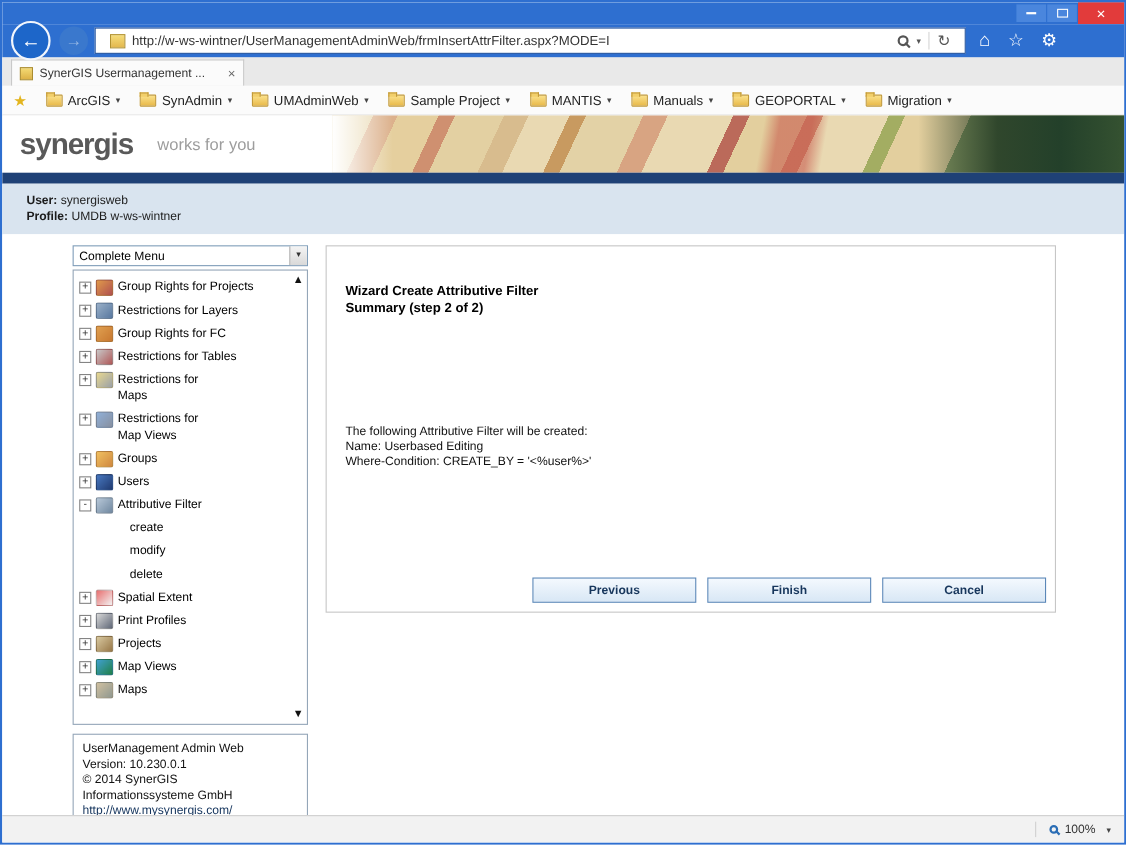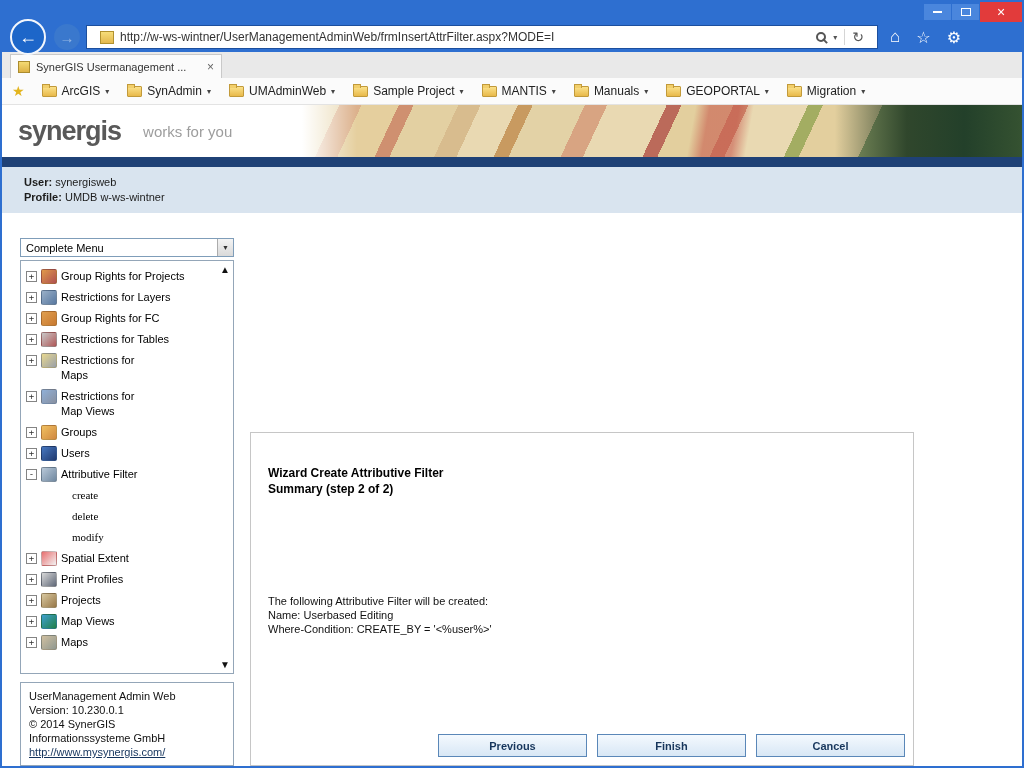--- a/index.html
+++ b/index.html
@@ -73,30 +73,30 @@
   .user-refresh { color:#2a72c8; font-size:18px; font-weight:bold; cursor:pointer; margin-right:6px; }
   .user-refresh::before { content:"↻"; }
   .w-select { border:1px solid #7f9db9; background:#fff; height:19px; display:flex; align-items:center; font-size:11px; padding-left:5px; cursor:pointer; }
   .w-caret { margin-left:auto; width:16px; height:100%; background:linear-gradient(#f4f4f4,#d9d9d9); border-left:1px solid #acacac; display:flex; align-items:center; justify-content:center; font-size:7px; color:#333; }
   .w-caret::before { content:"▼"; }
   .lang-select { width:76px; }
   .help-btn { width:21px; height:21px; border-radius:50%; background:radial-gradient(circle at 35% 30%,#8cc0f0,#1d5bb0); border:1px solid #16478f; color:#fff; font-weight:bold; font-size:13px; display:flex; align-items:center; justify-content:center; cursor:pointer; margin-left:6px; }
   .help-btn::before { content:"?"; }
 
   
-  .main { flex:1; background:#fff; display:flex; align-items:flex-end; overflow:hidden; }
+  .main { flex:1; background:#fff; display:flex; align-items:flex-start; overflow:hidden;padding-left:46px; }
   .sidebar { width:214px; margin:10px 0 0 18px; flex:none; }
   .menu-select { width:100%; }
   .tree-box { border:1px solid #94a6b8; height:414px; margin-top:3px; position:relative; background:#fff; padding:5px 16px 4px 5px; font-size:11px; overflow:hidden; }
   .tree-row { display:flex; align-items:flex-start; padding:3px 0; gap:4px; cursor:pointer; }
   .tbox { width:11px; height:11px; border:1px solid #848484; background:#fff; font-size:9px; line-height:9px; text-align:center; color:#333; flex:none; margin-top:2px; font-family:"DejaVu Sans Mono", monospace; }
   .tic { width:16px; height:15px; flex:none; border-radius:2px; border:1px solid rgba(0,0,0,.18); }
   .tlabel { line-height:15px; color:#000; }
   .wrap .tlabel { max-width:86px; }
-  .tree-row.child { padding-left:46px;font-family:Liberation Serif, serif; }
+  .tree-row.child { padding-left:46px; }
   .ic0 { background:linear-gradient(135deg,#e09a4a,#b05050); }
   .ic1 { background:linear-gradient(135deg,#9ab0c8,#5878a0); }
   .ic2 { background:linear-gradient(135deg,#e0a050,#c87830); }
   .ic3 { background:linear-gradient(135deg,#c8c8c8,#b05858); }
   .ic4 { background:linear-gradient(135deg,#e8d890,#9aa0a8); }
   .ic5 { background:linear-gradient(135deg,#90b0d8,#8890a0); }
   .ic6 { background:linear-gradient(135deg,#f0c060,#d08840); }
   .ic7 { background:linear-gradient(135deg,#4878c0,#203a70); }
   .ic8 { background:linear-gradient(135deg,#b8c8d8,#7088a0); }
   .ic12 { background:linear-gradient(135deg,#e87070,#f3f3f3); }
@@ -278,24 +278,24 @@
           </div>
         <div class="tree-row">
             <span class="tbox">-</span>
             <span class="tic ic8"></span>
             <span class="tlabel">Attributive Filter</span>
           </div>
         <div class="tree-row child">
             <span class="tlabel">create</span>
           </div>
         <div class="tree-row child">
+            <span class="tlabel">modify</span>
+          </div>
+        <div class="tree-row child">
             <span class="tlabel">delete</span>
-          </div>
-        <div class="tree-row child">
-            <span class="tlabel">modify</span>
           </div>
         <div class="tree-row">
             <span class="tbox">+</span>
             <span class="tic ic12"></span>
             <span class="tlabel">Spatial Extent</span>
           </div>
         <div class="tree-row">
             <span class="tbox">+</span>
             <span class="tic ic13"></span>
             <span class="tlabel">Print Profiles</span>
@@ -336,14 +336,20 @@
         <div>Where-Condition: CREATE_BY = '&lt;%user%&gt;'</div>
       </div>
       <div class="btn-row">
         <button class="wiz-btn">Previous</button>
         <button class="wiz-btn">Finish</button>
         <button class="wiz-btn">Cancel</button>
       </div>
     </div>
   </div>
 
+  <div class="status-bar">
+    <span class="status-sep"></span>
+    <span class="zoom-mag"></span>
+    <span>100%</span>
+    <span class="zoom-caret"></span>
+  </div>
 
 </div>
 
 </body></html>

